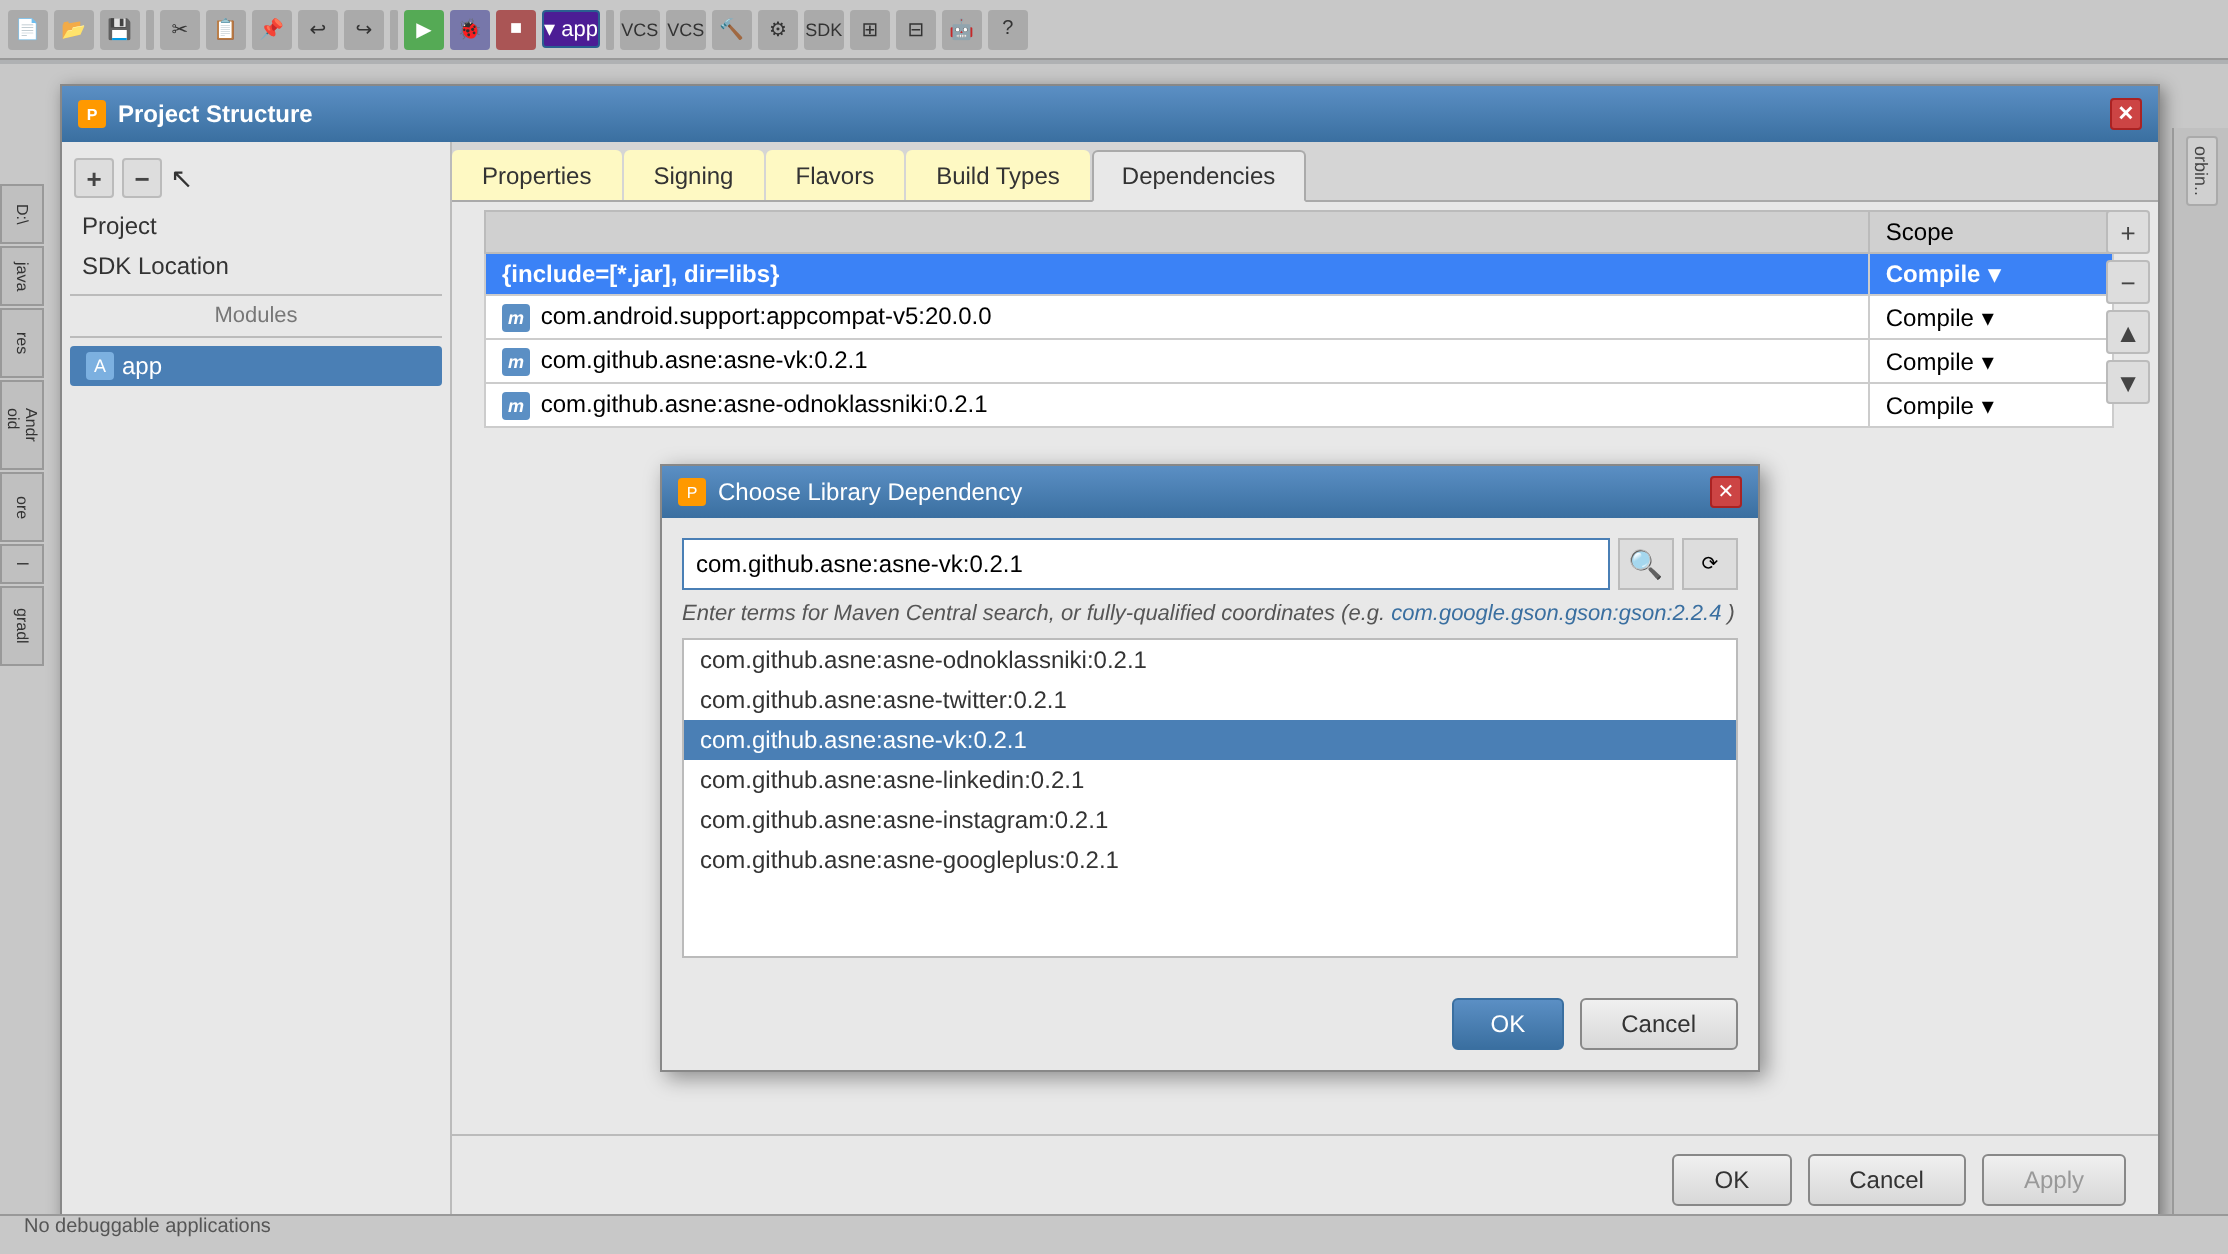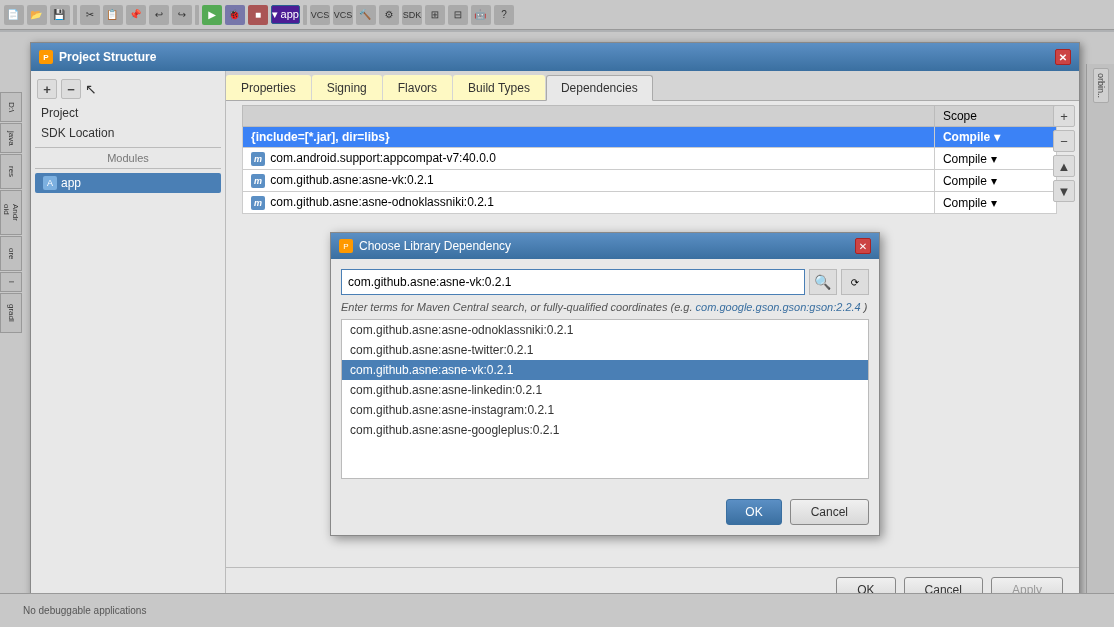--- a/index.html
+++ b/index.html
@@ -440,28 +440,27 @@
       background: #aaa;
       border: 1px solid #999;
     }
 
     
     .ide-status {
       position: absolute;
       bottom: 0;
       left: 0;
       right: 0;
-      height: 34px;
+      height: 20px;
       background: #C8C8C8;
       border-top: 1px solid #999;
       font-size: 10px;
       color: #555;
       display: flex;
-      align-items: center;
-      padding: 0 23px;
+      padding: 0 12px;
     }
 
     
     .right-panel {
       position: absolute;
       right: 0;
       top: 32px;
       width: 28px;
       bottom: 20px;
       background: #C0C0C0;
@@ -586,21 +585,21 @@
                 <td>
                   <div class="scope-cell">
                     <span>Compile</span>
                     <span style="cursor:pointer;">▾</span>
                   </div>
                 </td>
               </tr>
               <tr>
                 <td>
                   <span class="m-icon">m</span>
-                  <span>com.android.support:appcompat-v7:40.0.0</span>
+                  <span>com.android.support:appcompat-v5:20.0.0</span>
                 </td>
                 <td>
                   <div class="scope-cell">
                     <span>Compile</span>
                     <span style="cursor:pointer;">▾</span>
                   </div>
                 </td>
               </tr>
               <tr>
                 <td>

